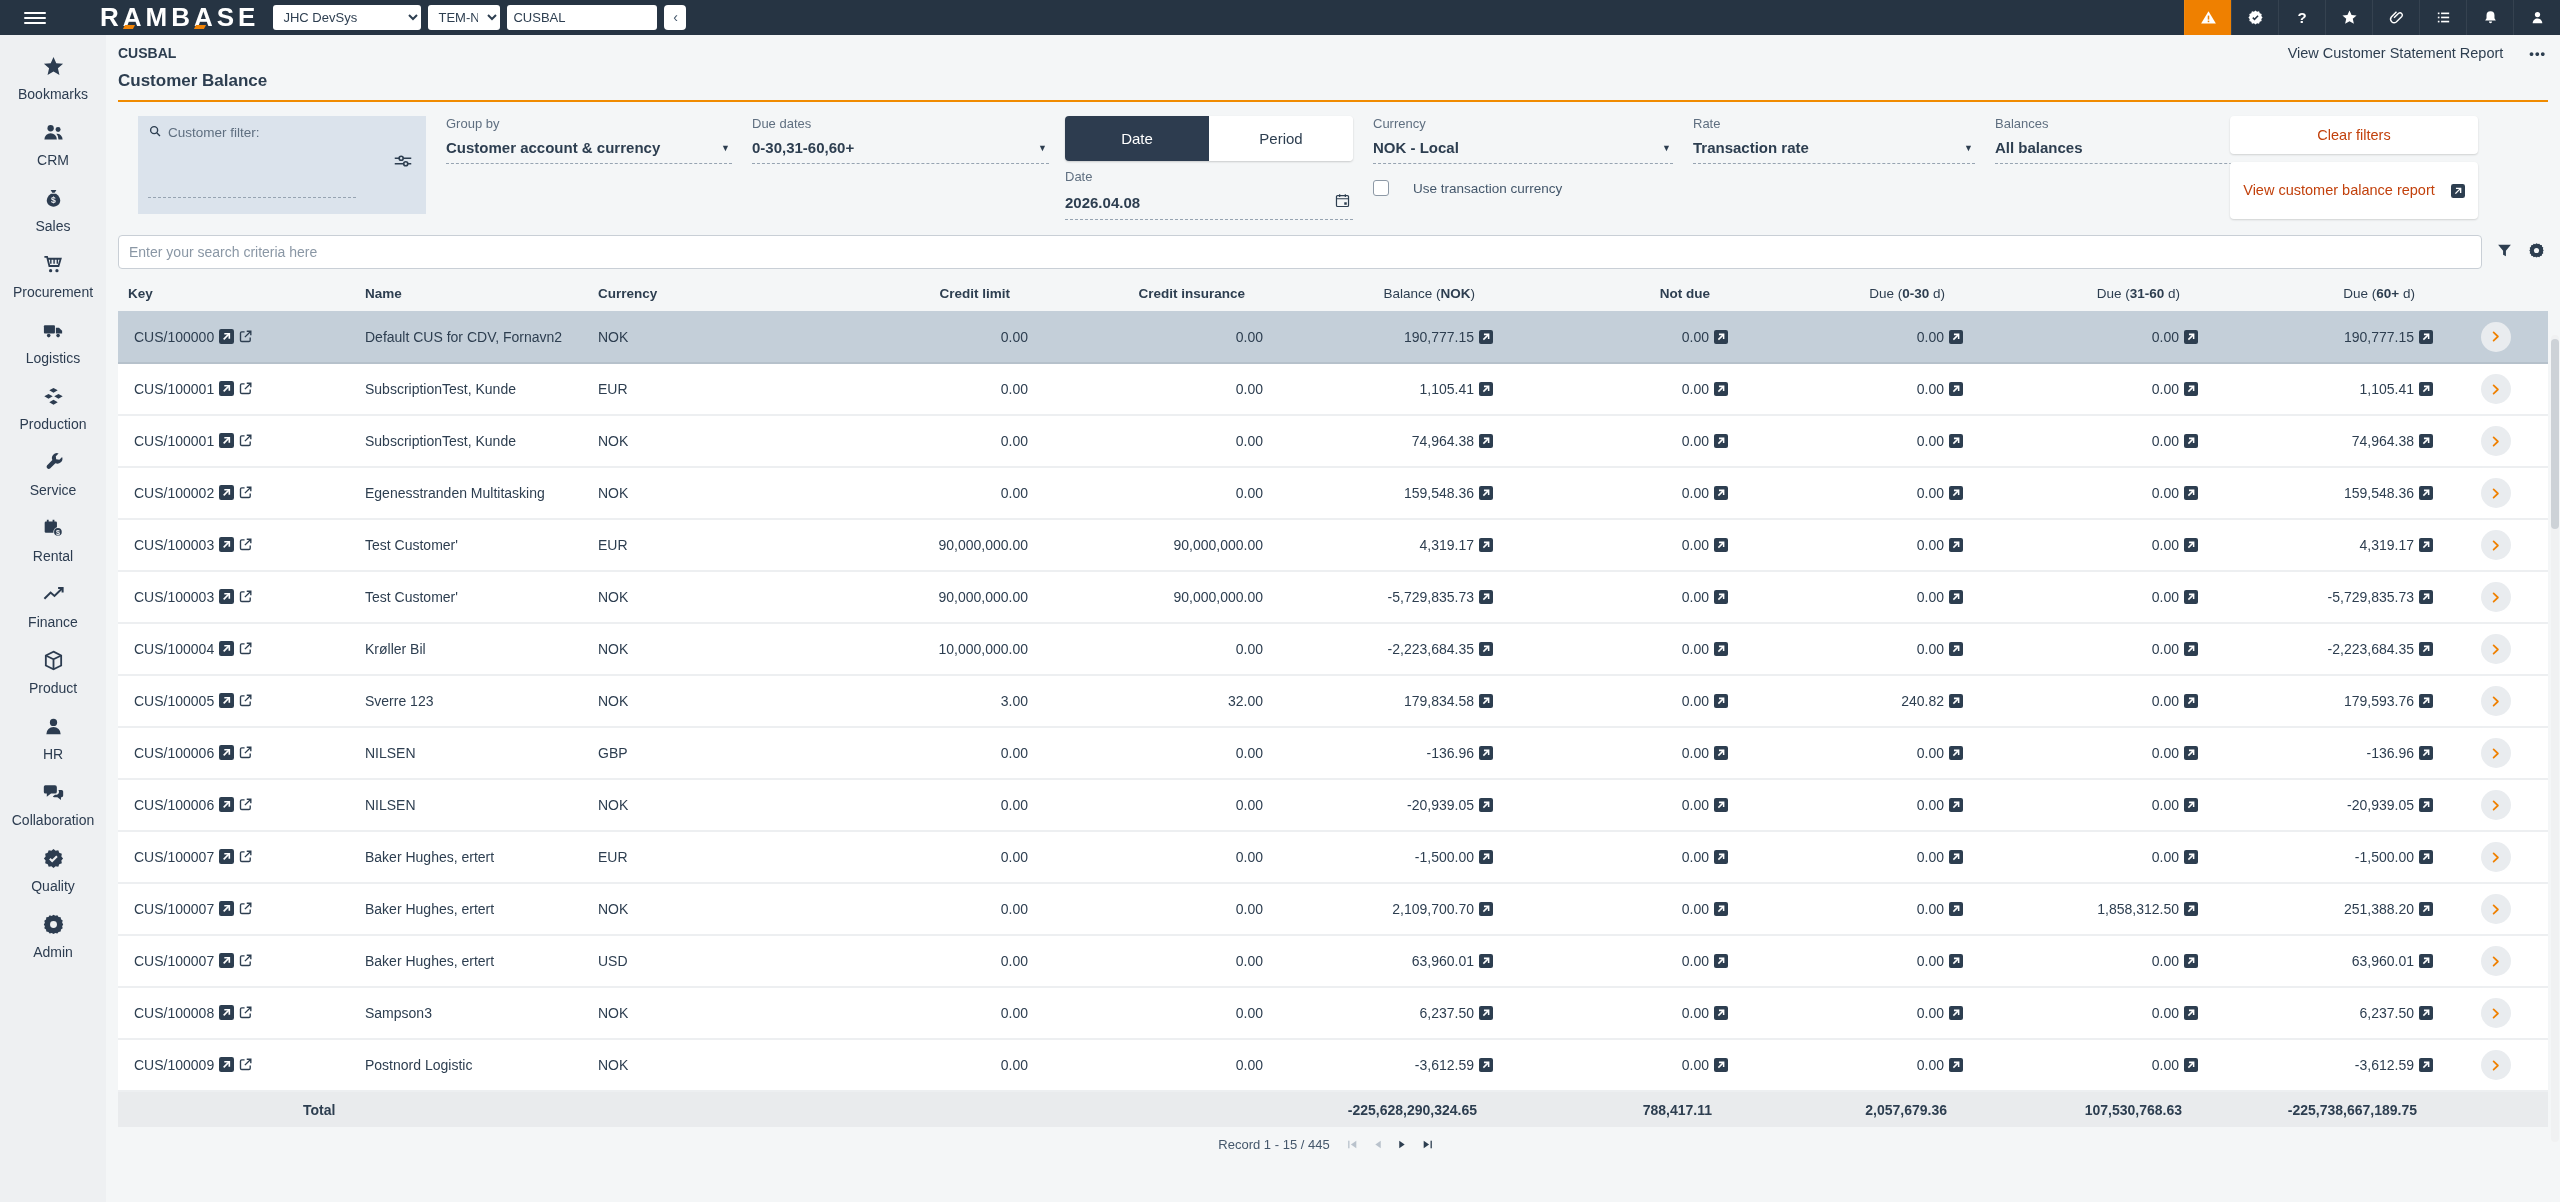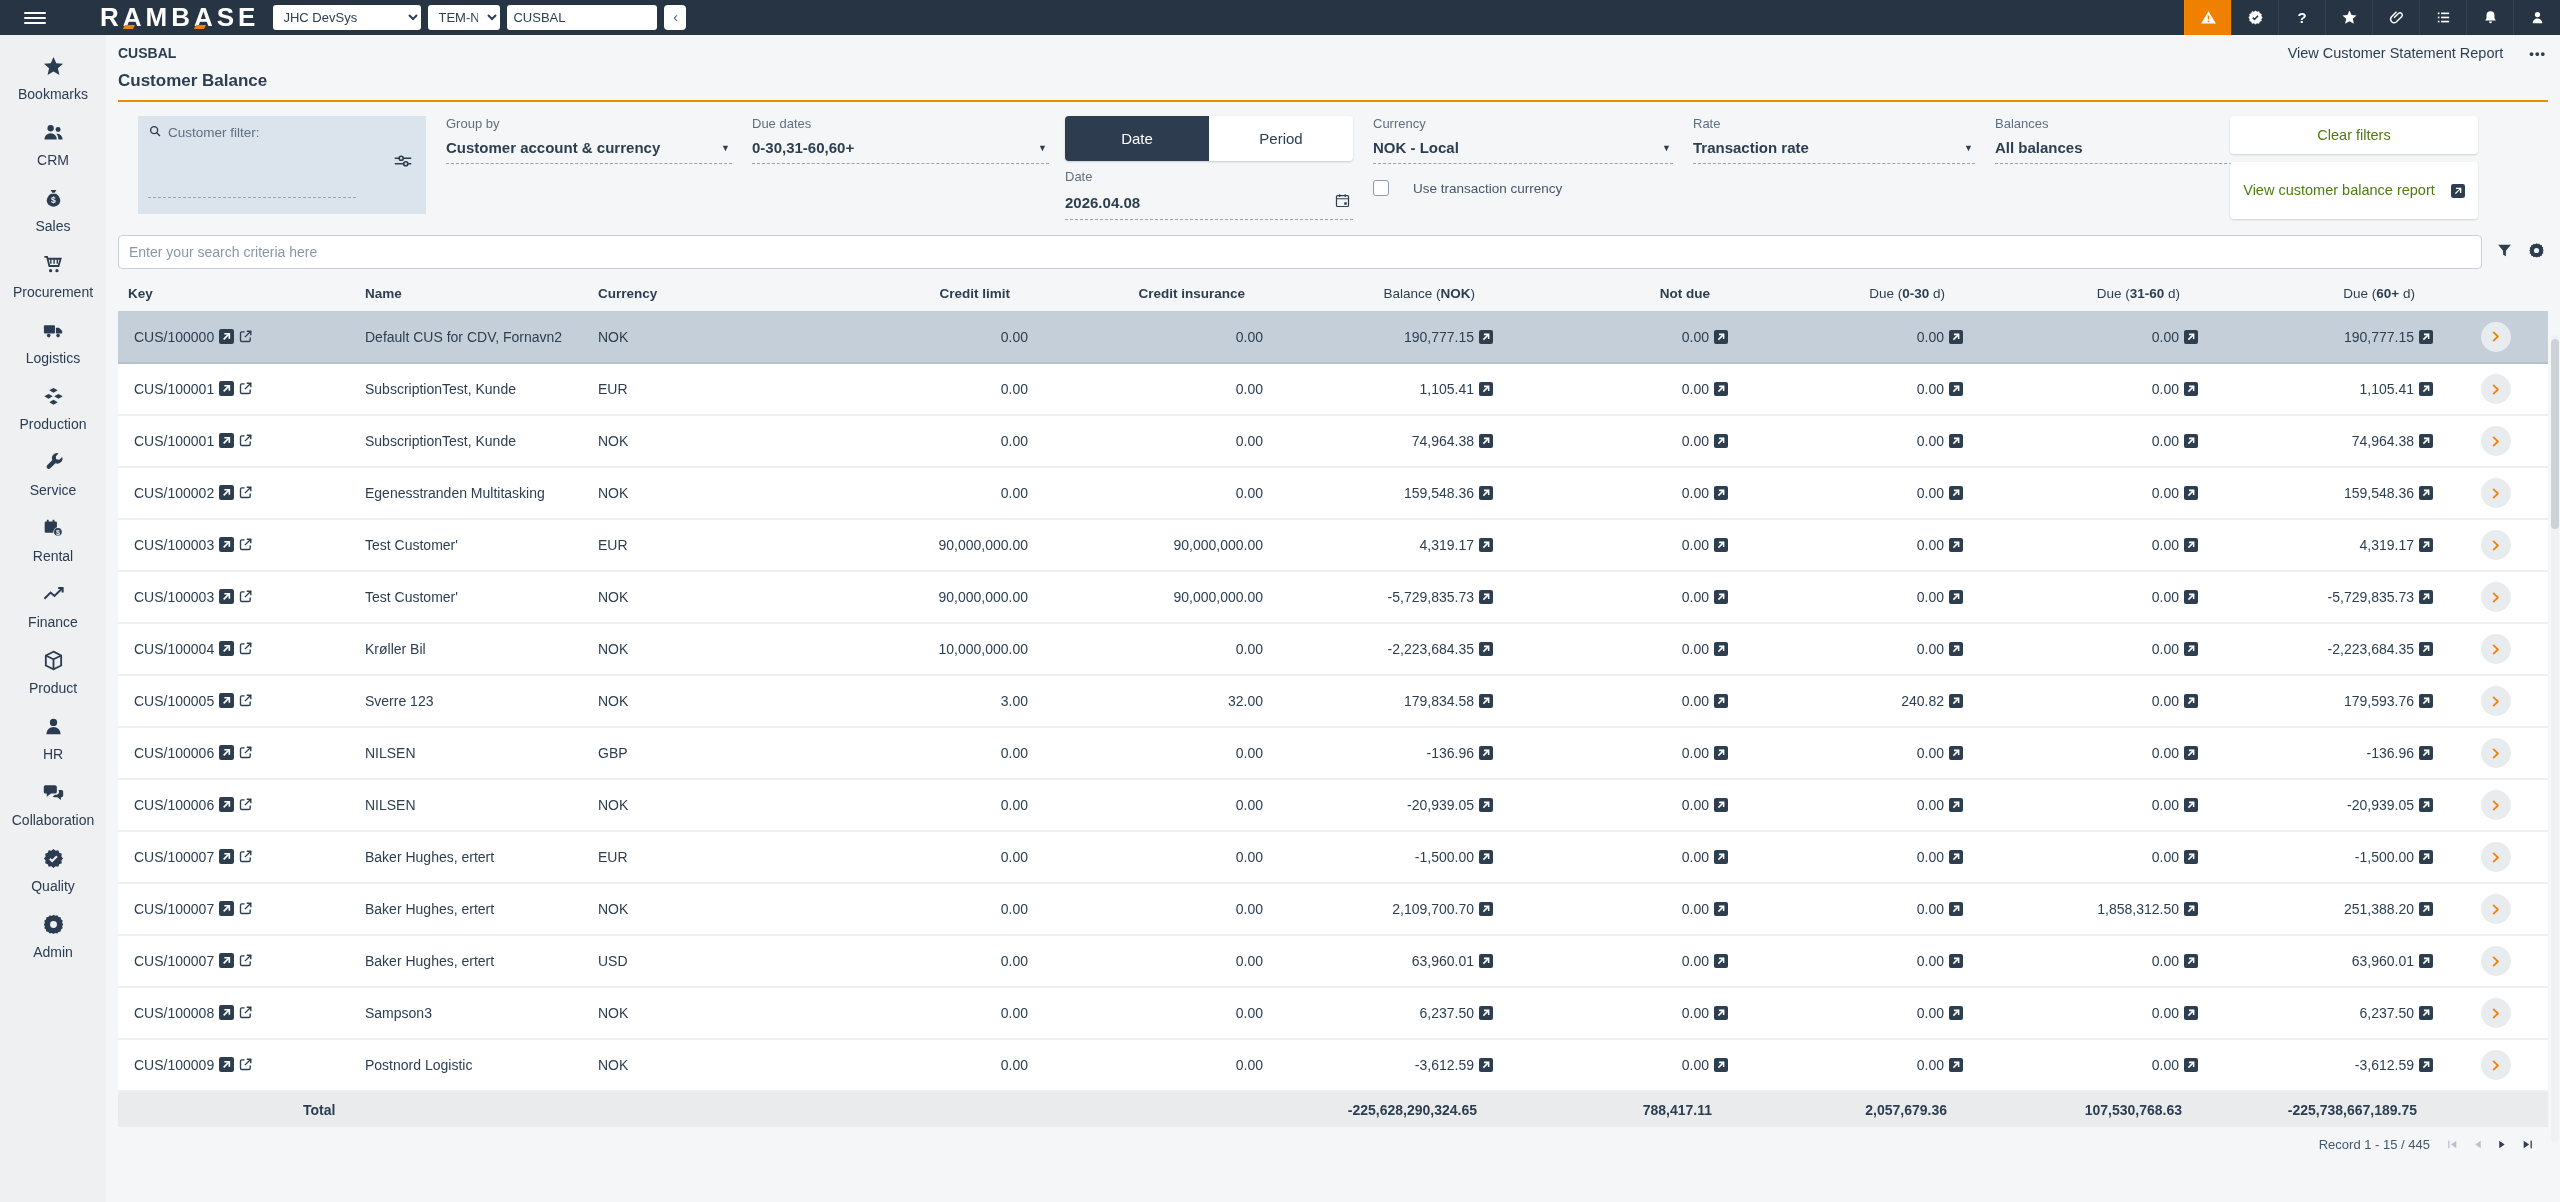--- a/index.html
+++ b/index.html
@@ -69,21 +69,21 @@
   .seg-btn { flex:1; display:flex; align-items:center; justify-content:center; font-size:15px; cursor:pointer; }
   .seg-on { background:#2d3c4f; color:#fff; }
   .seg-off { background:#fff; color:#2d3e50; }
   .date-field { margin-top:8px; }
   .date-field .f-value { font-weight:bold; }
   .cal-ic svg { width:17px; height:17px; color:#2d3e50; }
   .chk-row { display:flex; align-items:center; gap:24px; margin-top:16px; font-size:13.5px; color:#44576b; }
   .chk { width:16px; height:16px; border:1.5px solid #8d99a6; border-radius:3px; background:#fff; cursor:pointer; }
   .f-buttons { position:absolute; right:70px; top:0; width:248px; display:flex; flex-direction:column; gap:8px; }
   .btn-white { background:#fff; border:none; border-radius:4px; box-shadow:0 1px 2px rgba(0,0,0,.15);
-    color:#4d7c0f; font-size:14.5px; font-family:inherit; cursor:pointer; }
+    color:#c2410c; font-size:14.5px; font-family:inherit; cursor:pointer; }
   .btn-clear { height:38px; }
   .btn-report { height:57px; display:flex; align-items:center; justify-content:center; gap:16px; padding:0 12px; }
   .btn-report .txt { line-height:1.6; text-align:center; }
   .icf { display:inline-flex; width:14px; height:14px; color:#2d3e50; }
   .icf svg { width:100%; height:100%; }
 
   
   .search-row { margin:13px 12px 0; display:flex; align-items:center; }
   .search-input { flex:1; height:34px; border:1px solid #c9cfd6; border-radius:4px; padding:0 10px;
     font-size:14px; font-family:inherit; color:#2d3e50; background:#fff; }
@@ -112,21 +112,21 @@
   .cellic svg { width:100%; height:100%; }
   td.c-chev { text-align:center; }
   .chev { width:30px; height:30px; border-radius:50%; background:#e9ecef; display:inline-flex;
     align-items:center; justify-content:center; color:#ef8000; cursor:pointer; }
   .chev svg { width:13px; height:13px; }
   tr.total td { background:#e9ebed; height:36px; font-weight:bold; font-size:14px; border-bottom:none; }
   tr.total td.t-label { padding-left:185px; }
   tr.total td.num { padding-right:26px; }
 
   
-  .foot-row { margin:10px 26px 0 12px; display:flex; justify-content:flex-end; align-items:center; gap:16px; }
+  .foot-row { margin:10px 26px 0 12px; display:flex; justify-content:center; align-items:center; gap:16px; }
   .rec-text { font-size:13px; color:#44576b; }
   .pager { display:flex; align-items:center; gap:12px; }
   .pg { display:inline-flex; width:13px; height:13px; cursor:pointer; }
   .pg svg { width:100%; height:100%; }
   .pg.dis { color:#b9c2cc; }
   .pg.en { color:#2d3e50; }
 
   .scrolltrack { position:absolute; right:1px; top:300px; bottom:60px; width:8px; background:#f0f1f2; border-radius:4px; }
   .scrollthumb { position:absolute; top:4px; left:0; width:8px; height:190px; background:#cdd2d7; border-radius:4px; }
 </style>

